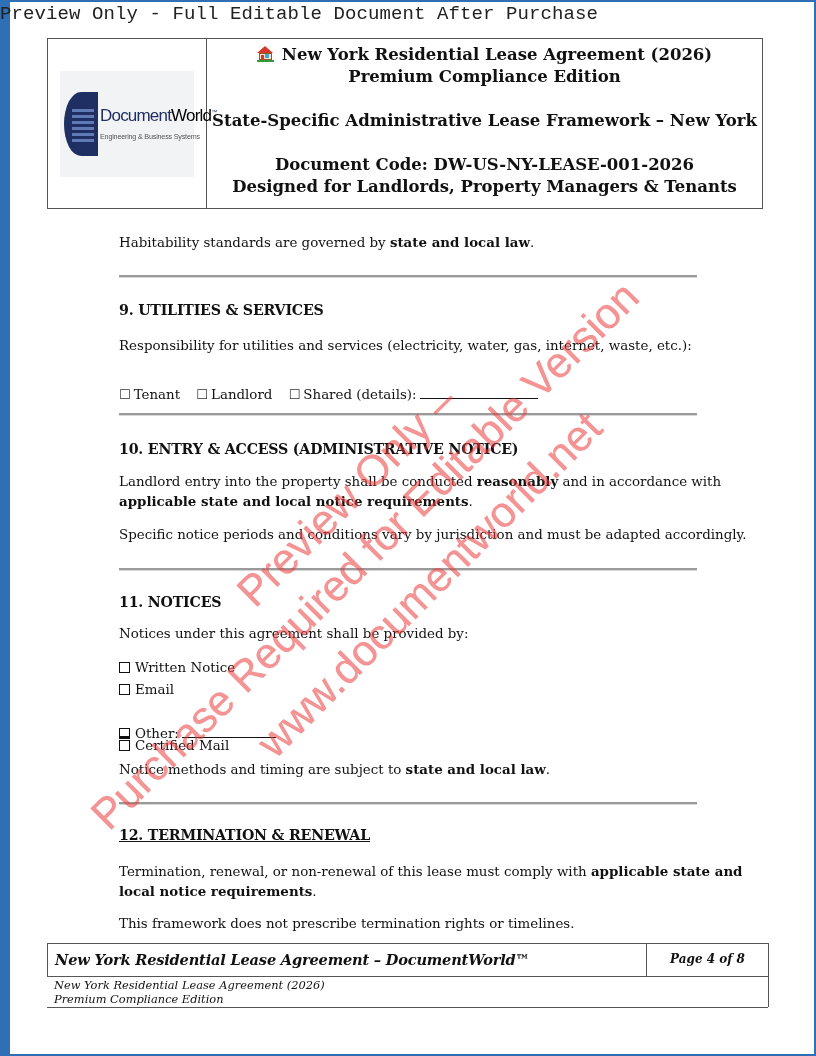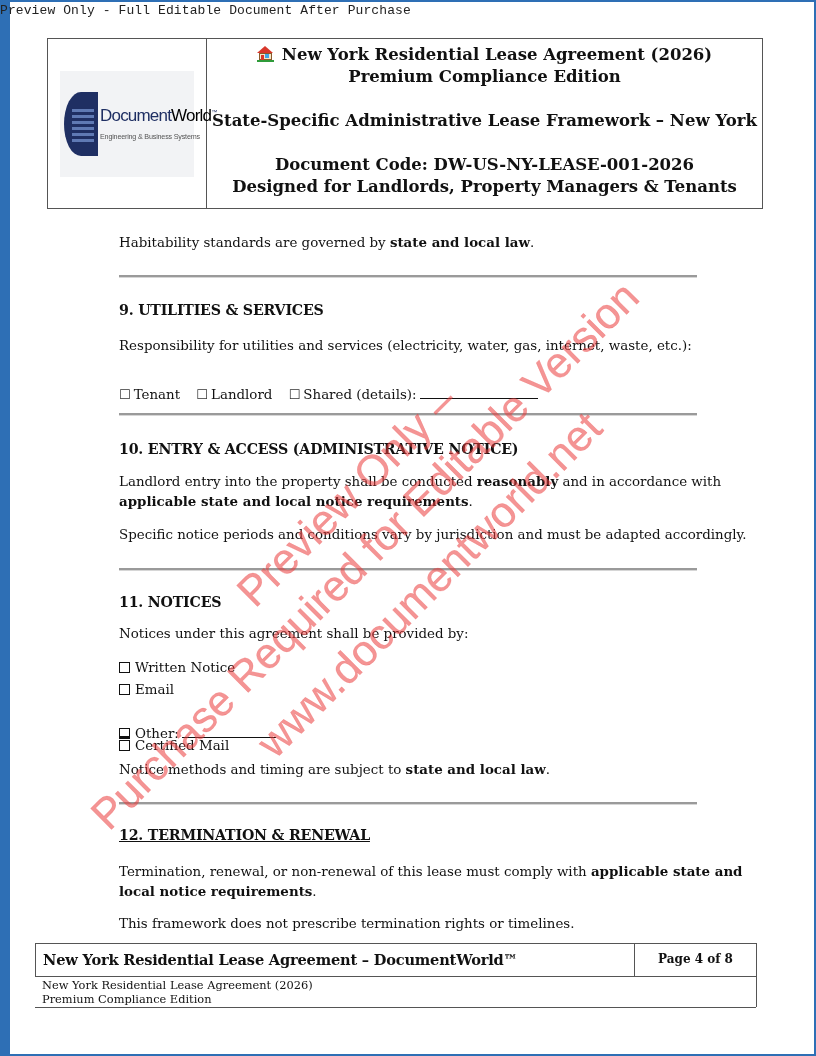--- a/index.html
+++ b/index.html
@@ -11,21 +11,21 @@
     }
     
     .frame-left { position: absolute; left: 0; top: 0; width: 10px; height: 1056px; background: #2e6fb5; }
     .frame-top { position: absolute; left: 0; top: 0; width: 816px; height: 2px; background: #2e6fb5; }
     .frame-right { position: absolute; right: 0; top: 0; width: 2px; height: 1056px; background: #2e6fb5; }
     .frame-bottom { position: absolute; left: 0; bottom: 0; width: 816px; height: 2px; background: #2e6fb5; }
 
     .preview-banner {
       position: absolute; left: 0; top: 3px;
       font-family: "Liberation Mono", "DejaVu Sans Mono", monospace;
-      font-size: 13px; color: #222; letter-spacing: 0.1px;
+      font-size: 19px; color: #222; letter-spacing: 0.1px;
       white-space: nowrap; z-index: 3;
     }
 
     
     .header-table {
       position: absolute; left: 47px; top: 38px; width: 716px; height: 171px;
       border: 1.5px solid #555; display: flex;
     }
     .header-logo-cell {
       width: 159px; height: 100%; border-right: 1.5px solid #555;
@@ -86,22 +86,22 @@
     .blank-other { width: 94px; }
     .cb-light { font-family: "DejaVu Sans", sans-serif; font-size: 13px; color: #333; margin-right: 3px; }
     .cb-item { margin-right: 12px; }
     .cb-bold {
       display: inline-block; width: 11px; height: 11px; border: 1.8px solid #111; vertical-align: -1px; margin-right: 5px;
     }
     .list-line { position: absolute; left: 0; white-space: nowrap; font-size: 13.4px; }
 
     
     .footer-table {
-      position: absolute; left: 35px; top: 943px; width: 722px; height: 64px;
-      border: 1.5px solid #555; border-bottom: none; border-left: none;
+      position: absolute; left: 47px; top: 943px; width: 722px; height: 64px;
+      border: 1.5px solid #555; border-bottom: none; border-left: none; font-style: italic;
     }
     .footer-row1 { display: flex; height: 33px; border-bottom: 1.5px solid #555; border-left: 1.5px solid #555; }
     .footer-title {
       flex: 1; font-weight: bold; font-size: 14.6px; padding-left: 7px; line-height: 31px;
       border-right: 1.5px solid #555; white-space: nowrap; letter-spacing: -0.2px;
     }
     .footer-page { width: 121px; font-weight: bold; font-size: 12px; text-align: center; line-height: 31px; }
     .footer-row2 {
       height: 31px; padding-left: 7px; font-size: 11.4px; line-height: 14px; padding-top: 1px;
       border-left: none; border-bottom: 1.5px solid #555;

